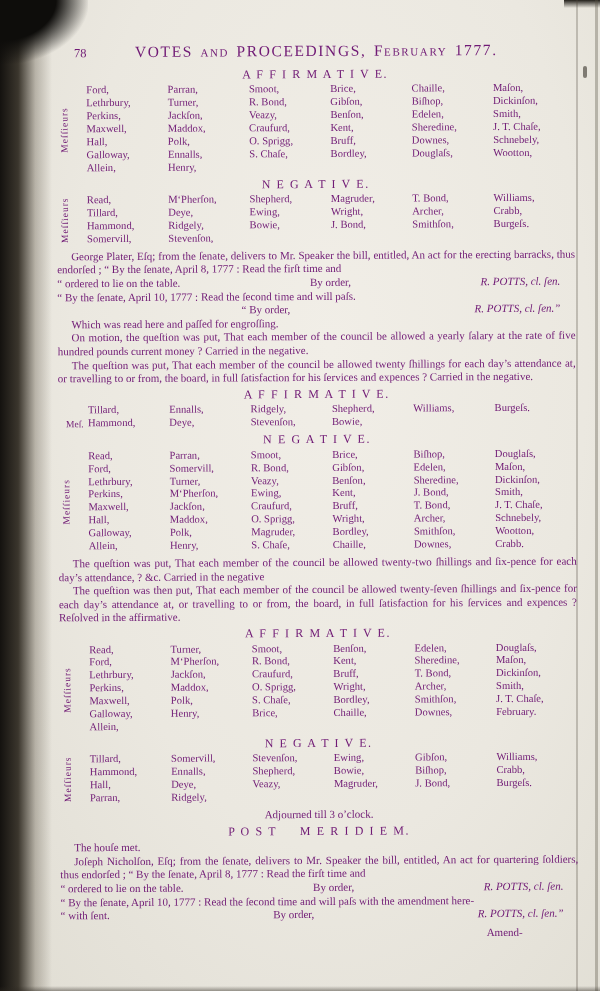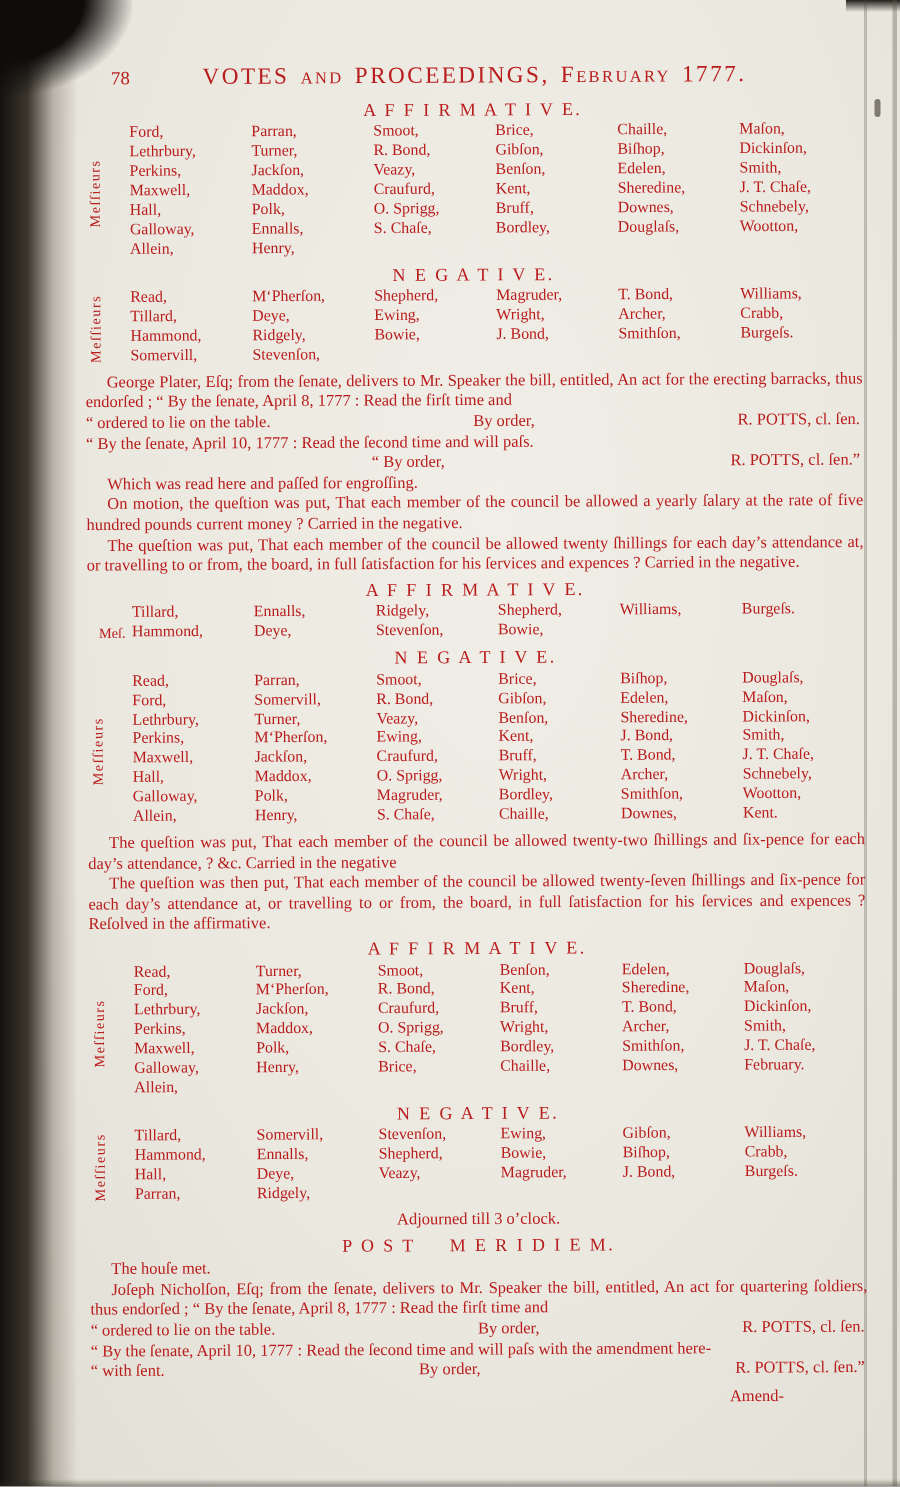--- a/index.html
+++ b/index.html
@@ -1,17 +1,17 @@
 <!DOCTYPE html>
 <html><head>
 <meta charset="utf-8">
 <style>
   html,body{margin:0;padding:0;background:#777;}
   .stage{position:relative;width:600px;height:991px;overflow:hidden;background:#ece9e1;
-         font-family:"Liberation Serif","DejaVu Serif",serif;color:#b91c1c;}
+         font-family:"Liberation Serif","DejaVu Serif",serif;color:#701a75;}
   .paper{position:absolute;inset:0;
          background:radial-gradient(ellipse at 55% 35%, #f1eee7 0%, #ebe8e0 55%, #e0ddd3 100%);}
   .gutter{position:absolute;left:0;top:0;bottom:0;width:52px;
           background:linear-gradient(90deg,#14120f 0%,#3b362d 35%,rgba(110,102,88,.40) 68%,rgba(110,102,88,0) 100%);}
   .corner-tl{position:absolute;left:0;top:0;width:88px;height:64px;
           background:radial-gradient(ellipse at 0% 0%,#0e0d0b 0%,#0e0d0b 45%,rgba(14,13,11,0) 72%);}
   .mark-tr{position:absolute;right:0;top:0;width:36px;height:8px;
           background:linear-gradient(180deg,#23201b,rgba(35,32,27,0));}
   .edge-right{position:absolute;top:0;bottom:0;right:22px;width:2px;background:rgba(80,72,60,.28);}
   .edge-right2{position:absolute;top:0;bottom:0;right:2px;width:3px;background:rgba(90,82,70,.35);}
@@ -27,21 +27,21 @@
   .pg-title{flex:1;text-align:center;font-variant:small-caps;letter-spacing:1.6px;word-spacing:2px;font-size:15.5px;}
   .pg-spacer{width:28px;}
 
   .h-sec{text-align:center;font-size:12px;letter-spacing:1.6px;margin:3px 0 2px;white-space:pre;}
   .para{text-align:justify;text-indent:14px;}
   .line{}
   .center-line{text-align:center;}
   .orderline{display:flex;}
   .ol-left{white-space:pre;}
   .ol-mid{flex:1;text-align:center;}
-  .ol-right{white-space:pre;padding-right:2px;}
+  .ol-right{white-space:pre;padding-right:15px;font-style:italic;}
 
   .votelist{position:relative;padding-left:30px;margin:1px 0 4px;}
   .vl-label{position:absolute;left:8px;top:14px;font-size:9.5px;}
   .vl-label.rot{left:2px;top:0;height:100%;writing-mode:vertical-rl;transform:rotate(180deg);
                 text-align:center;letter-spacing:1px;}
   .vl-grid{display:grid;grid-template-columns:repeat(6,1fr);}
   .vl-name{font-size:10.6px;line-height:12.9px;white-space:nowrap;}
 
   .catchword{text-align:right;padding-right:56px;margin-top:5px;}
 </style>
@@ -258,21 +258,21 @@
               <div class="vl-name">Downes,</div>
             </div>
             <div class="vl-col">
               <div class="vl-name">Douglaſs,</div>
               <div class="vl-name">Maſon,</div>
               <div class="vl-name">Dickinſon,</div>
               <div class="vl-name">Smith,</div>
               <div class="vl-name">J. T. Chaſe,</div>
               <div class="vl-name">Schnebely,</div>
               <div class="vl-name">Wootton,</div>
-              <div class="vl-name">Kent.</div>
+              <div class="vl-name">Crabb.</div>
             </div>
           </div>
         </div>
         <div class="para">The queſtion was put, That each member of the council be allowed twenty-two ſhillings and ſix-pence for each day’s attendance, ? &amp;c. Carried in the negative</div>
         <div class="para">The queſtion was then put, That each member of the council be allowed twenty-ſeven ſhillings and ſix-pence for each day’s attendance at, or travelling to or from, the board, in full ſatisfaction for his ſervices and expences ? Reſolved in the affirmative.</div>
         <div class="h-sec">A F F I R M A T I V E.</div>
         <div class="votelist">
           <div class="vl-label rot">Meſſieurs</div>
           <div class="vl-grid">
             <div class="vl-col">

